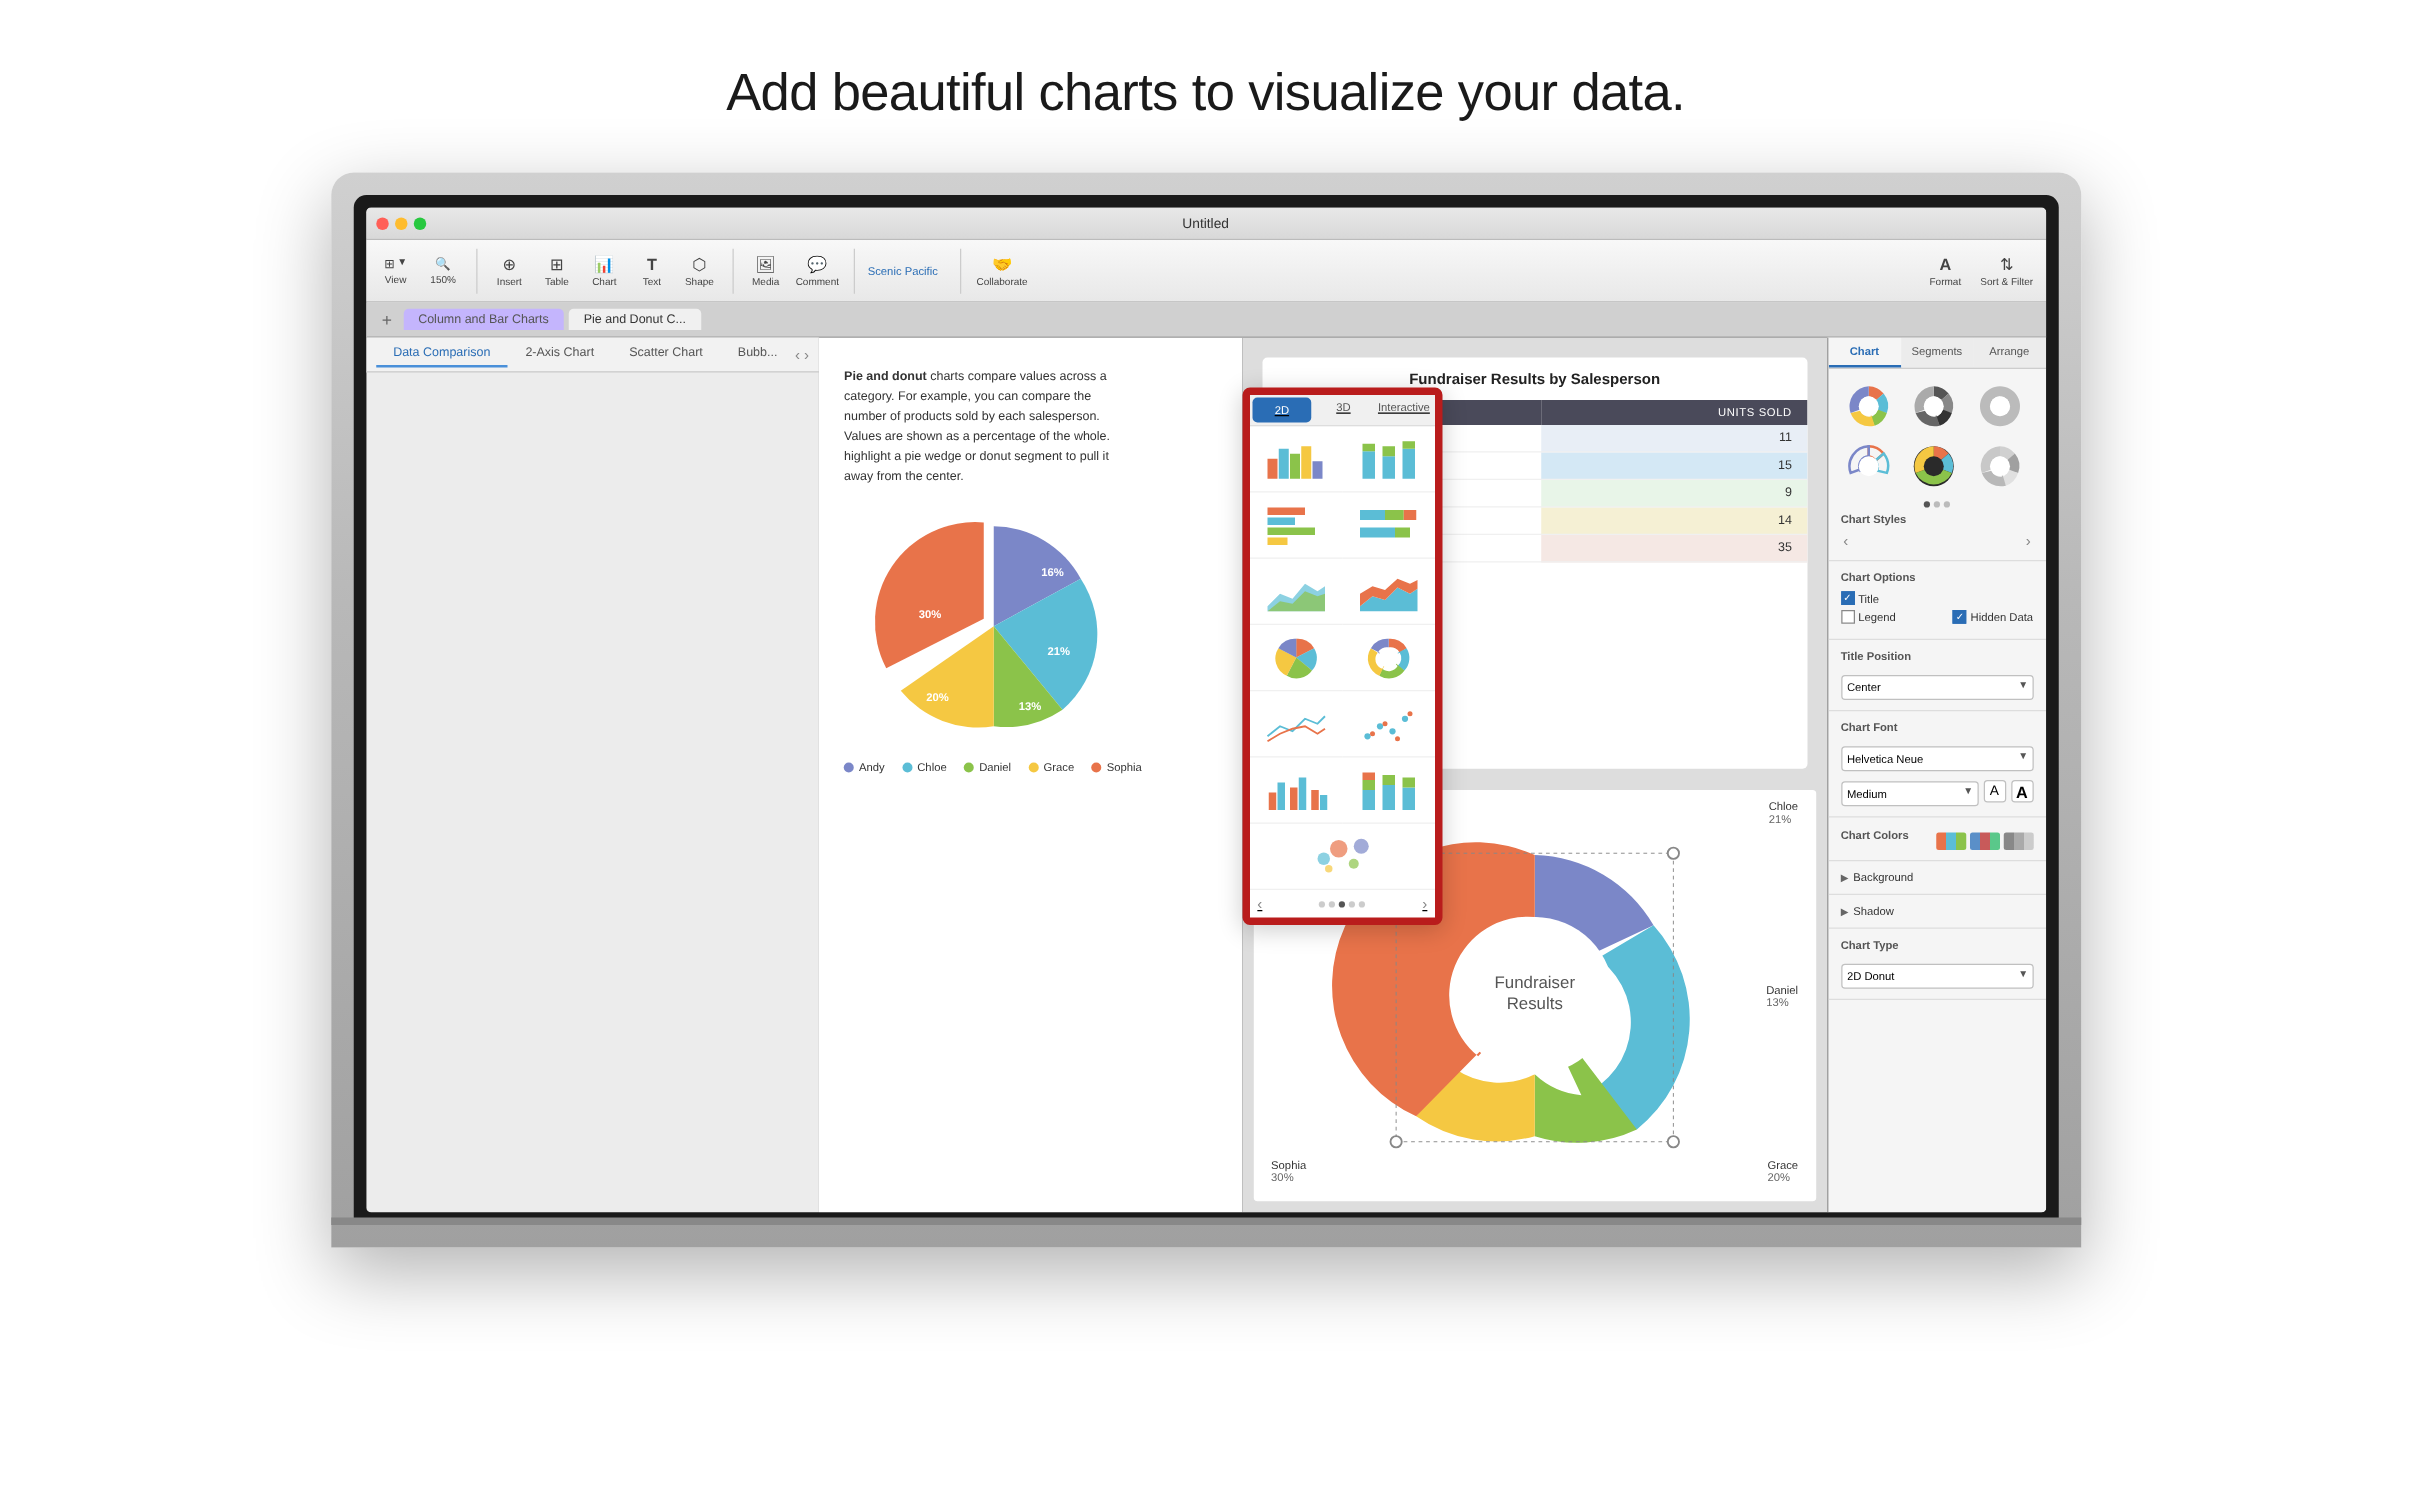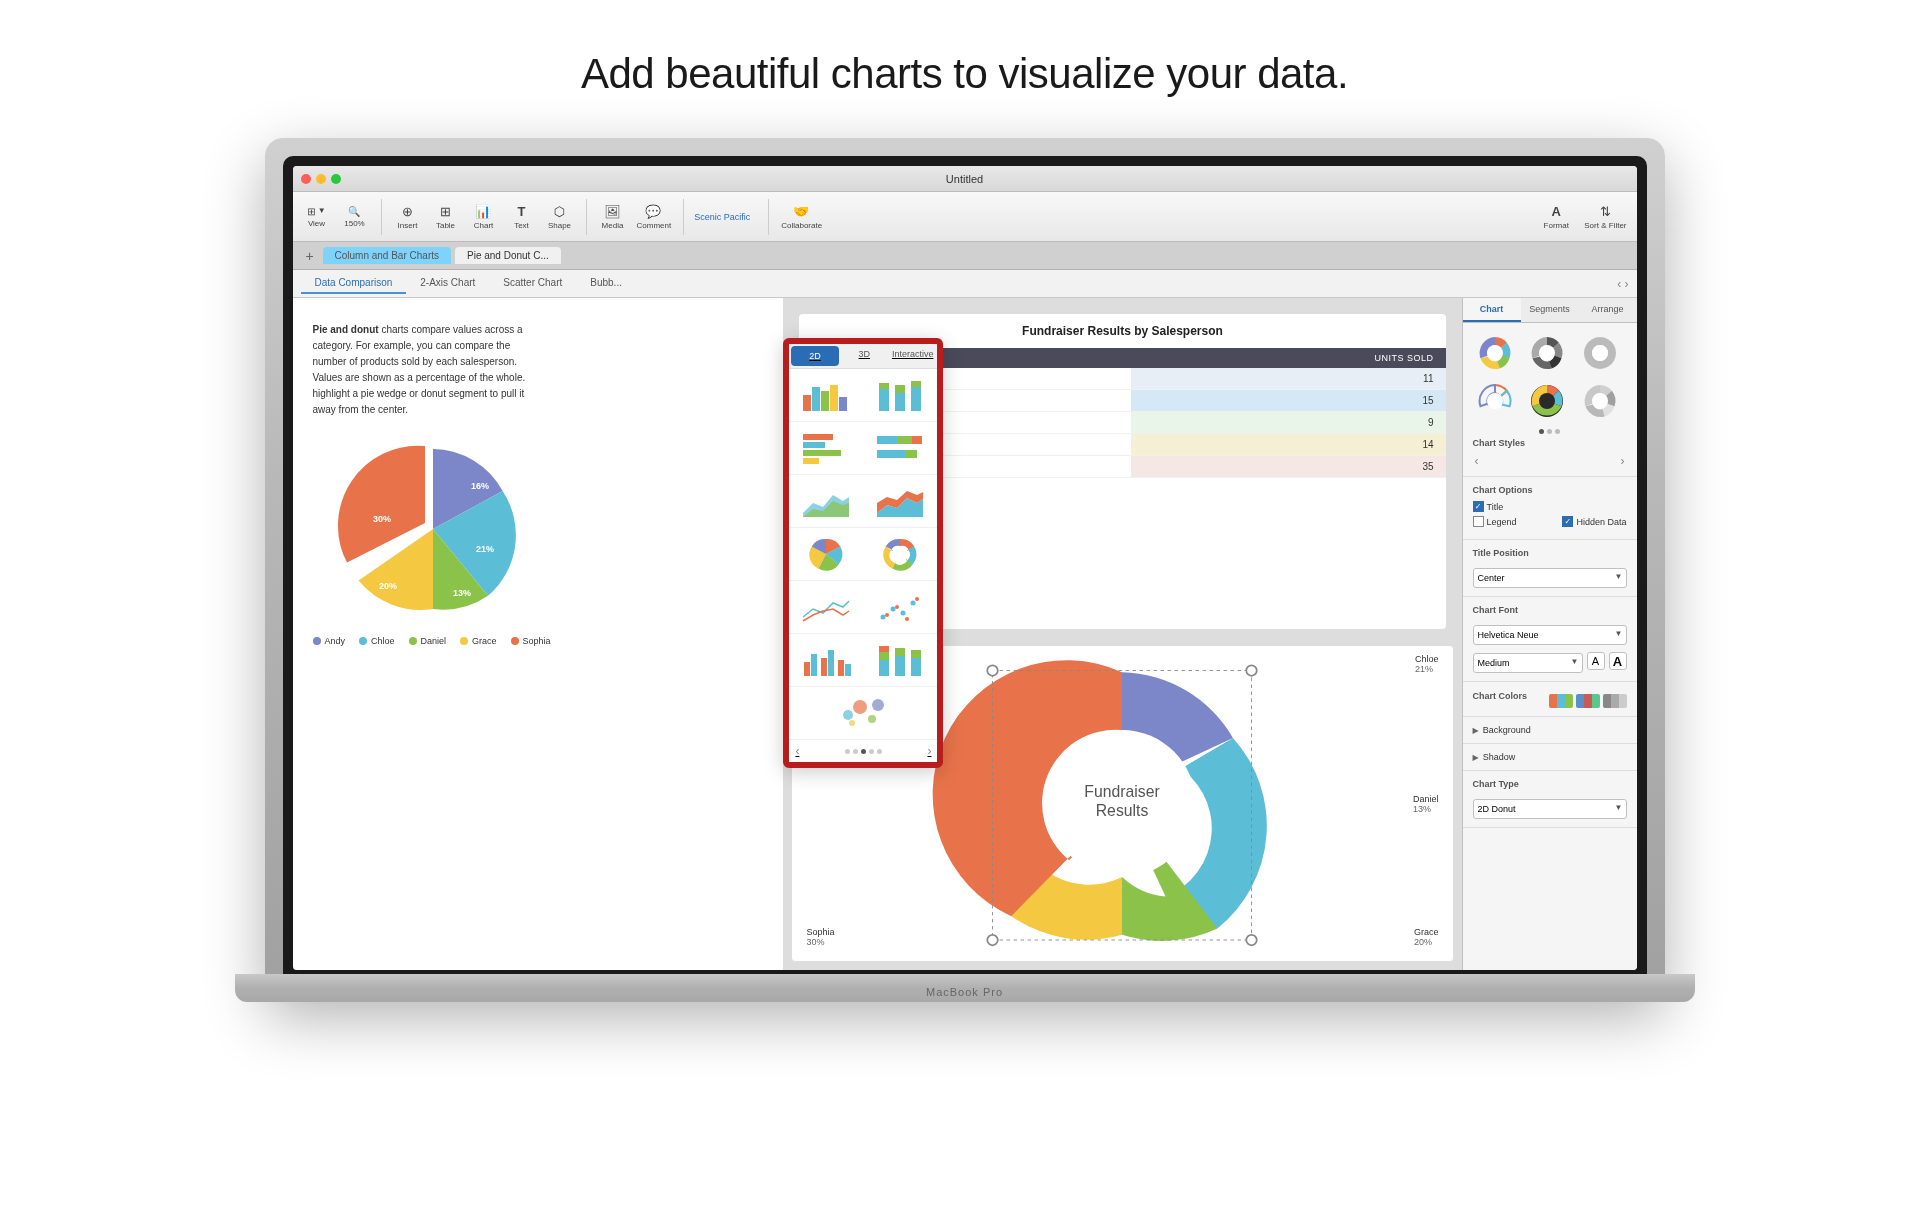--- a/index.html
+++ b/index.html
@@ -131,21 +131,21 @@
       align-items: center;
       padding: 0 8px;
       gap: 4px;
       flex-shrink: 0;
     }
 
     .tab-item {
       padding: 3px 12px;
       font-size: 10px;
       color: #555;
-      background: #7dd3fc;
+      background: #c4b5fd;
       border-radius: 4px 4px 0 0;
       cursor: pointer;
     }
 
     .tab-item.active {
       background: #f0f0f0;
       color: #333;
       font-weight: 500;
     }
 
@@ -708,21 +708,21 @@
               </div>
             </div>
           </div>
 
           <div class="tab-bar">
             <div class="tab-add">+</div>
             <div class="tab-item">Column and Bar Charts</div>
             <div class="tab-item active">Pie and Donut C...</div>
           </div>
 
-          <div style="display:flex; flex:1; overflow:hidden; flex-direction:column;">
+          <div style="display:flex; flex:1; overflow:hidden; flex-direction:row;">
 
             <div class="chart-tabs">
               <div class="chart-tab active">Data Comparison</div>
               <div class="chart-tab">2-Axis Chart</div>
               <div class="chart-tab">Scatter Chart</div>
               <div class="chart-tab">Bubb...</div>
               <div class="chart-tab-arrow">‹ ›</div>
             </div>
 
             <div class="content-with-panel" style="flex:1; overflow:hidden;">
@@ -1173,16 +1173,13 @@
             </div>
           </div>
 
         </div>
 
       </div>
     </div>
   </div>
 
   <div class="laptop-hinge"></div>
-  <div class="laptop-base">
-    <span class="macbook-label">MacBook Pro</span>
-  </div>
 </div>
 
 </body></html>

